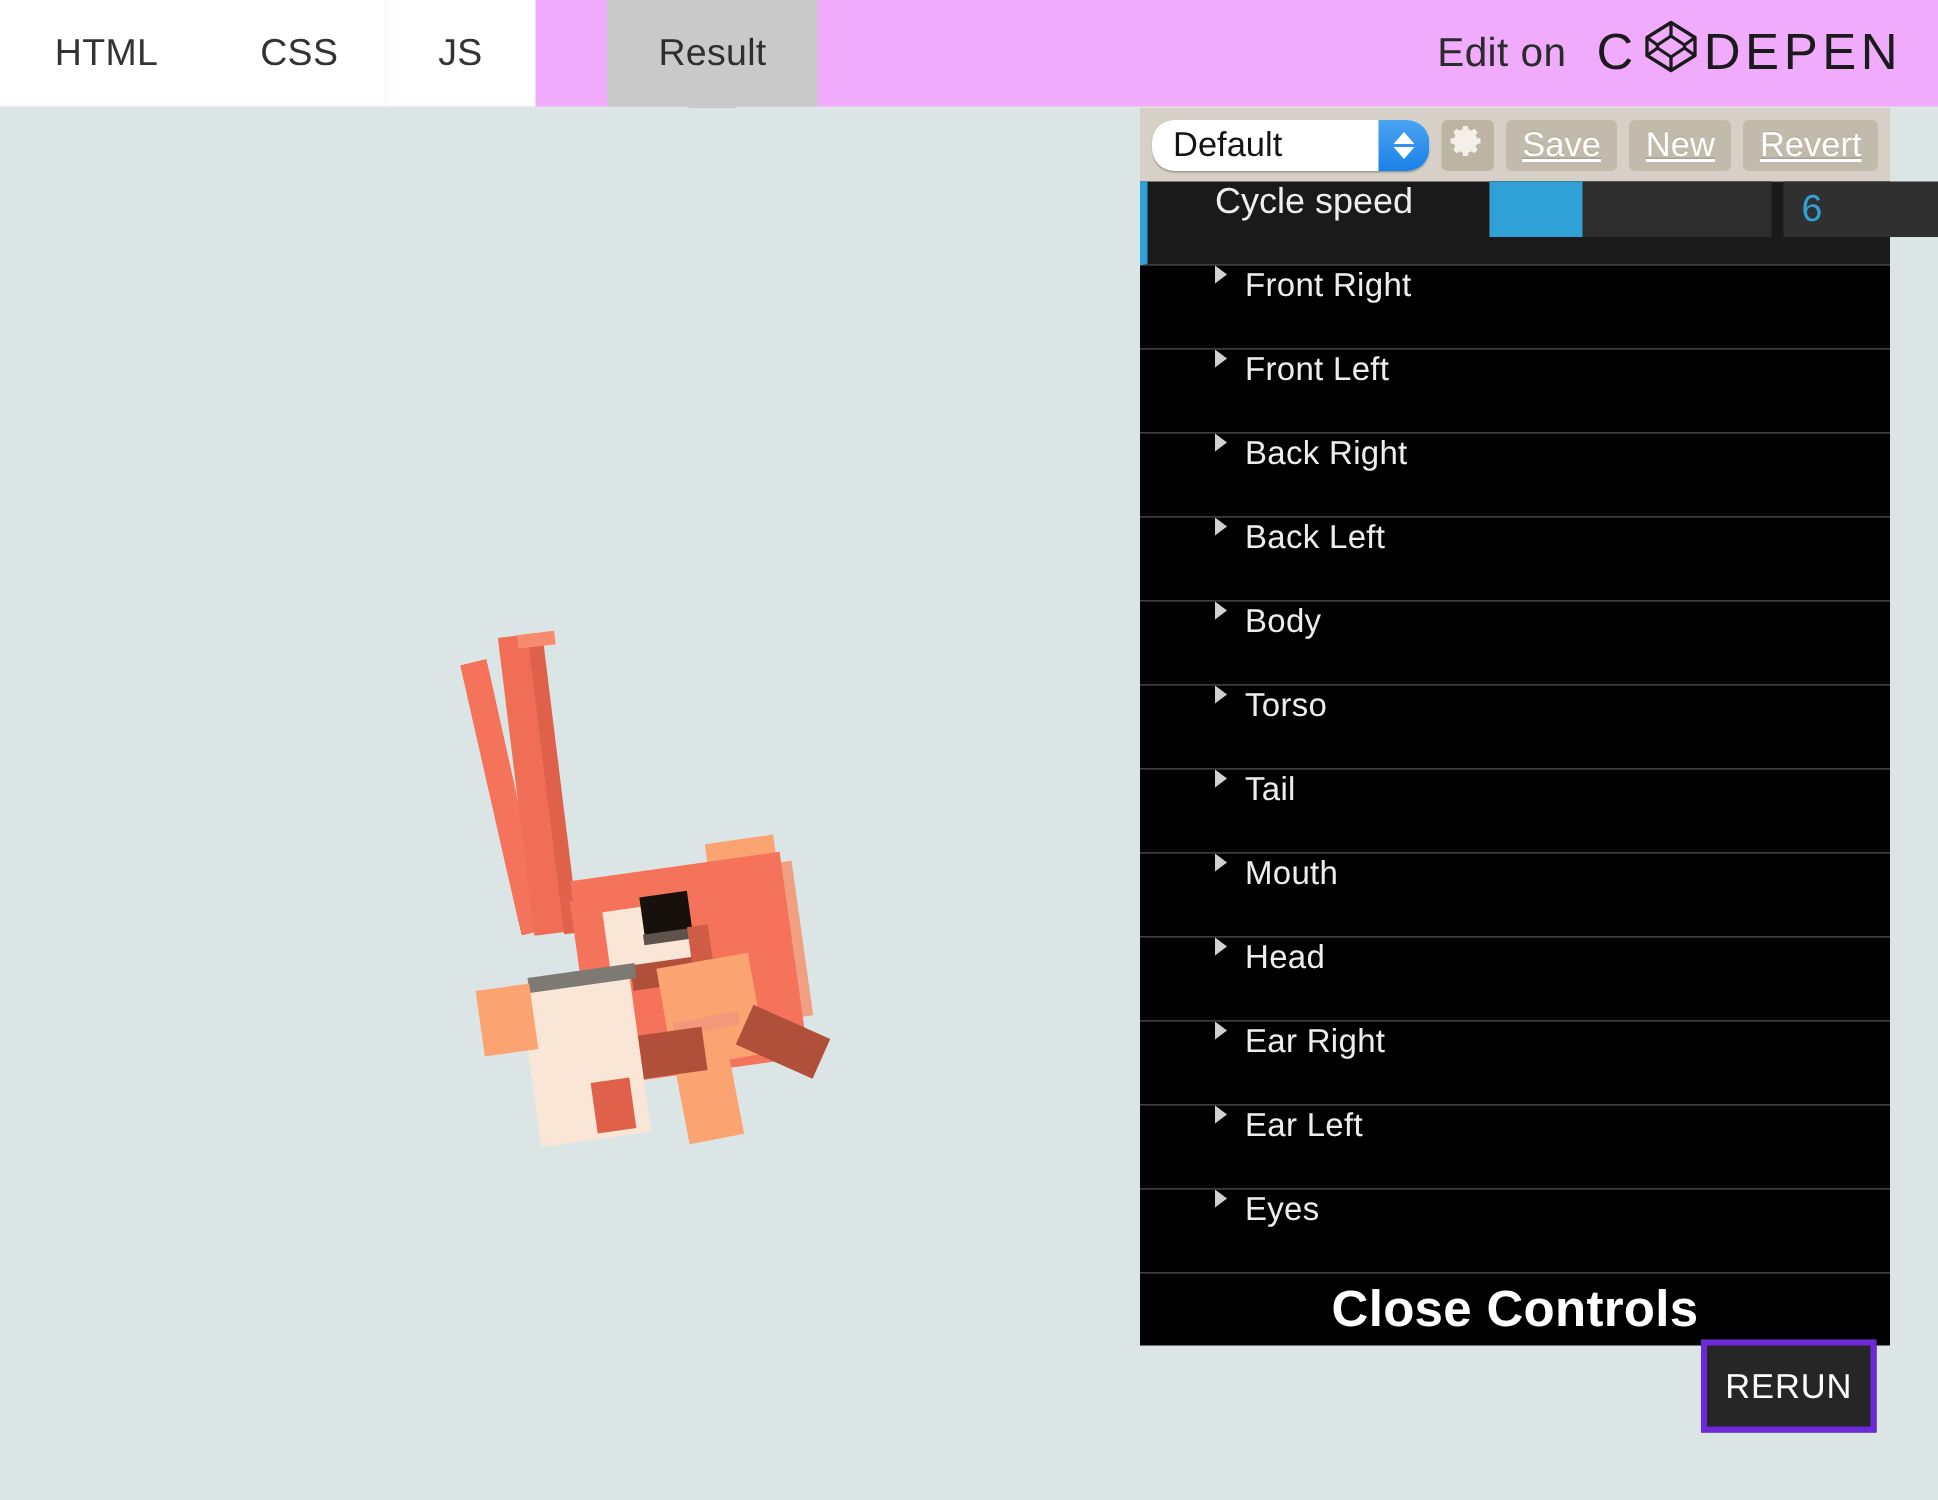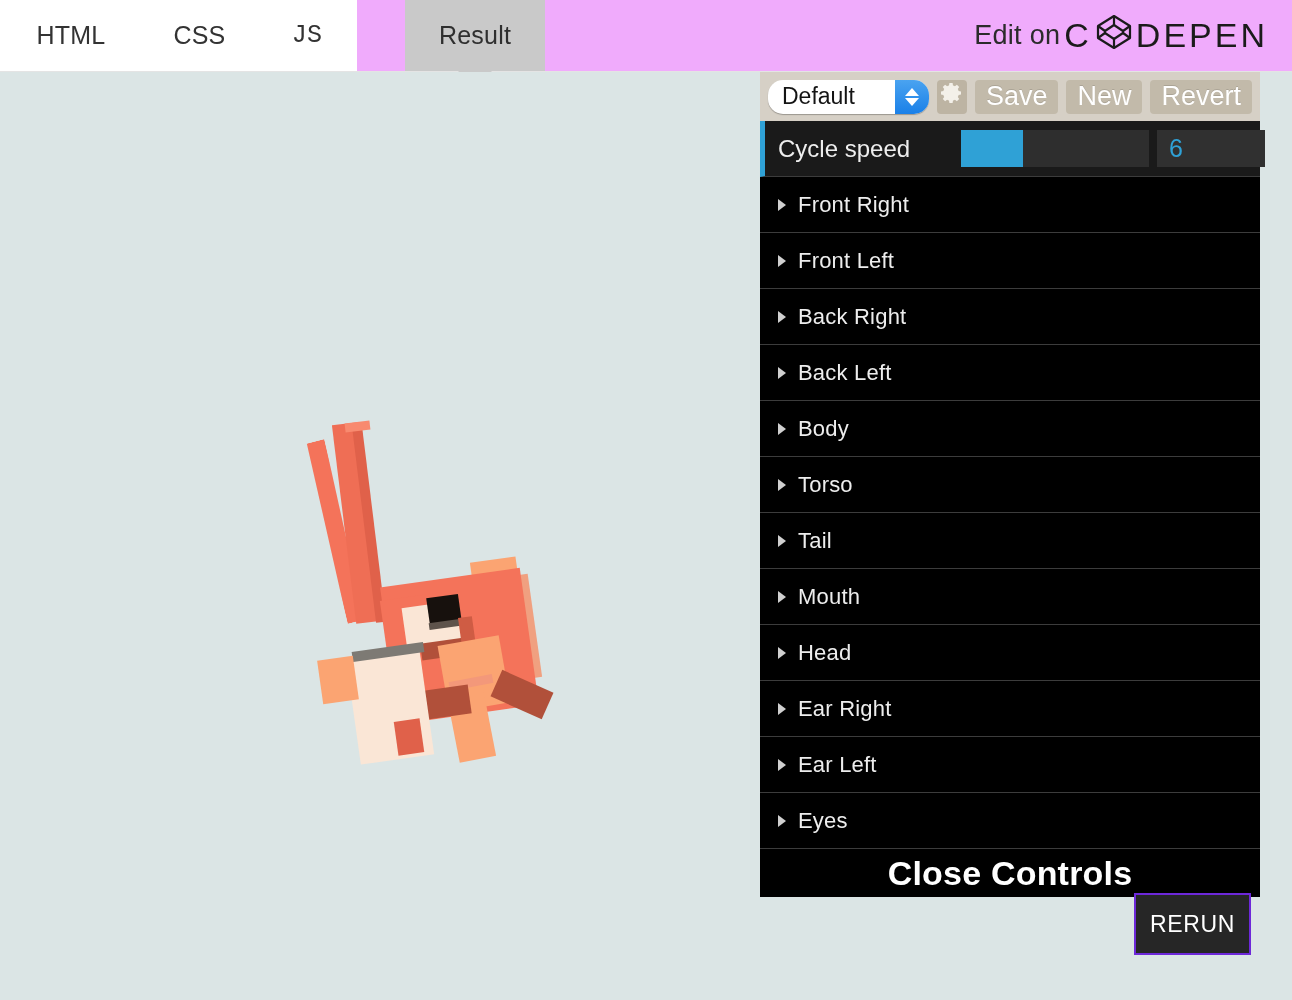--- a/index.html
+++ b/index.html
@@ -39,21 +39,21 @@
     font-size: 25px;
     color: #333333;
     background: #ffffff;
     padding: 0 0;
     cursor: pointer;
     position: relative;
     letter-spacing: 0.2px;
   }
   .tab.t-html { width: 142px; }
   .tab.t-css  { width: 115px; }
-  .tab.t-js   { width: 100px; font-family: Liberation Mono, monospace; }
+  .tab.t-js   { width: 100px; }
   .tab.t-result {
     width: 140px;
     background: #c9c9c9;
     color: #2f2f2f;
     margin-left: 48px;
   }
   .tab-pointer {
     position: absolute;
     left: 50%;
     bottom: -17px;
@@ -64,21 +64,21 @@
     border-top: 17px solid #c9c9c9;
   }
 
   .edit-on {
     position: absolute;
     right: 24px;
     top: 0;
     height: 71px;
     display: flex;
     align-items: center;
-    gap: 4px;
+    gap: 20px;
   }
   .edit-on-label {
     font-size: 27px;
     color: #2b2b2b;
     letter-spacing: 0.3px;
   }
   .codepen-logo {
     display: flex;
     align-items: center;
     gap: 0px;
@@ -173,40 +173,41 @@
     border-top: 8px solid #ffffff;
   }
   .gui-btn {
     background: #c2baaa;
     border-radius: 4px;
     height: 34px;
     display: flex;
     align-items: center;
     justify-content: center;
     color: #ffffff;
-    font-size: 27px;
+    font-size: 23px;
     padding: 0 11px;
     cursor: pointer;
     box-sizing: border-box;
     text-shadow: 0 -1px 0 rgba(0,0,0,0.12);
+    text-decoration: underline;
   }
   .gui-btn.gear {
     width: 40px;
     padding: 0;
     background: #bdb4a3;
   }
 
   .gui-row {
     height: 56px;
     background: #000000;
     border-bottom: 1px solid #3c3c3c;
     display: flex;
-    align-items: center;
-    box-sizing: border-box;
-    cursor: pointer;
+    box-sizing: border-box;
+    cursor: pointer;
+    padding-left: 32px;
   }
   .gui-row.slider-row {
     background: #1a1a1a;
     border-left: 5px solid #2fa1d6;
     border-bottom: 1px solid #3c3c3c;
     padding-right: 0px;
   }
   .slider-label {
     font-size: 24px;
     color: #eeeeee;
@@ -272,21 +273,21 @@
   }
 
   
   #rerun {
     position: absolute;
     left: 1134px;
     top: 821px;
     width: 117px;
     height: 62px;
     background: #262626;
-    border: 2px solid #6d28d9;
+    border: 4px solid #6d28d9;
     box-sizing: border-box;
     color: #ffffff;
     font-size: 23px;
     display: flex;
     align-items: center;
     justify-content: center;
     letter-spacing: 0.6px;
     cursor: pointer;
   }
 </style>

